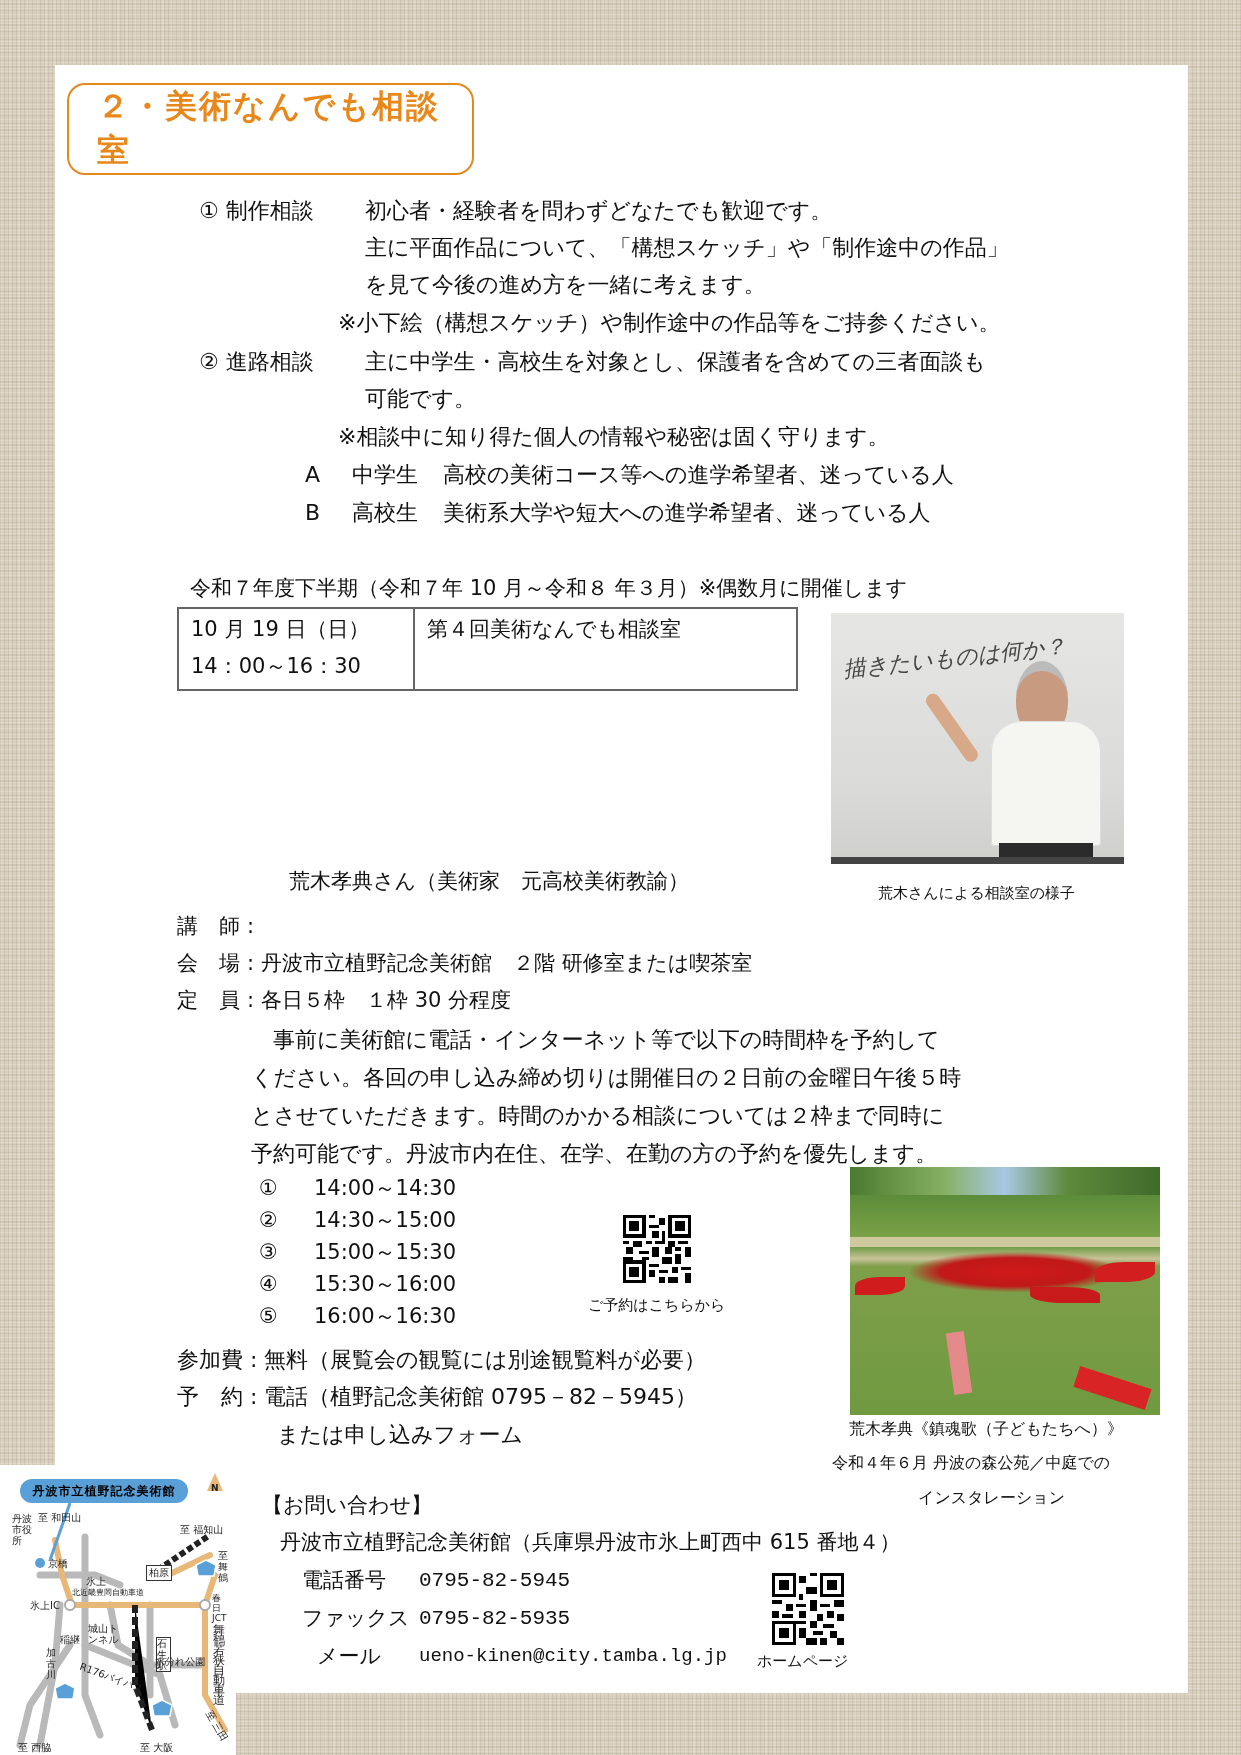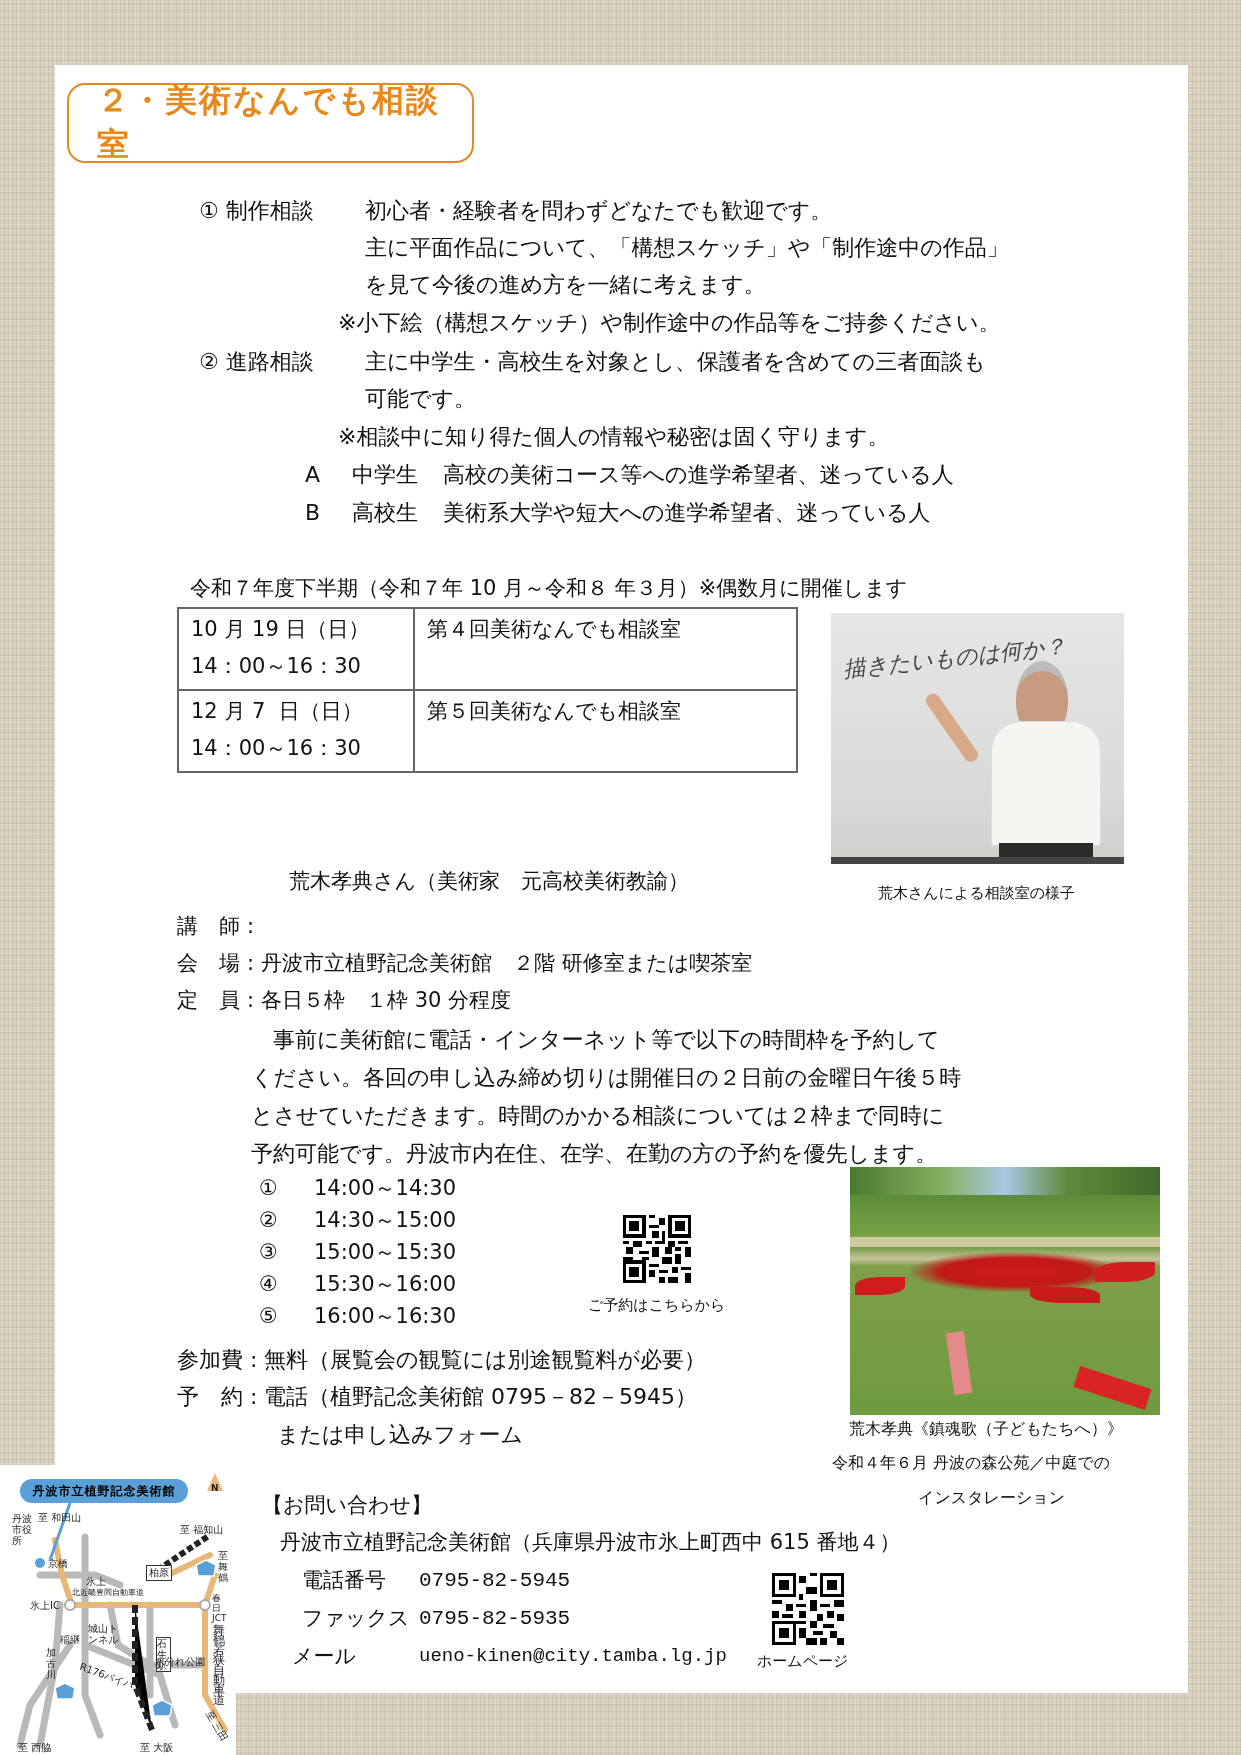--- a/index.html
+++ b/index.html
@@ -13,21 +13,21 @@
       repeating-linear-gradient(90deg, rgba(120,105,80,0.14) 0 1px, transparent 1px 4px),
       repeating-linear-gradient(0deg, rgba(120,105,80,0.10) 0 2px, transparent 2px 7px),
       repeating-linear-gradient(90deg, rgba(255,255,255,0.15) 0 2px, transparent 2px 9px);
   }
   .page {
     position: absolute; left: 55px; top: 65px; width: 1133px; height: 1628px;
     background: #ffffff;
   }
   .abs { position: absolute; }
   .title-box {
-    position: absolute; left: 67px; top: 83px; width: 407px; height: 80px;
+    position: absolute; left: 67px; top: 83px; width: 407px; height: 92px;
     border: 2px solid #e38a1e; border-radius: 18px; box-sizing: border-box;
     display: flex; align-items: center; padding-left: 28px;
   }
   .title-box span { color: #e8871a; font-size: 32px; letter-spacing: 2px; font-weight: bold; }
   .t22 { font-size: 22px; line-height: 37px; white-space: nowrap; }
   .t21 { font-size: 21px; line-height: 37px; white-space: nowrap; }
   .t15 { font-size: 15px; white-space: nowrap; }
   table.sched {
     position: absolute; left: 177px; top: 607px; width: 621px;
     border-collapse: collapse; font-size: 21px;
@@ -86,29 +86,20 @@
 
 <table class="sched">
   <tbody>
       <tr style="height:74px;padding-left:10px;">
     <td class="c1">
       <div>10 月 19 日（日）</div>
       <div>14：00～16：30</div>
     </td>
     <td>
           <div>第４回美術なんでも相談室</div>
-        </td>
-  </tr>
-  <tr style="height:74px;">
-    <td class="c1">
-      <div style="white-space:pre;">12 月 7  日（日）</div>
-      <div>14：00～16：30</div>
-    </td>
-    <td>
-          <div>第５回美術なんでも相談室</div>
         </td>
   </tr>
 </tbody>
   </table>
 
 <div class="photo1">
   <div class="abs" style="left:12px; top:30px; font-family:'DejaVu Serif',serif; font-size:22px; color:#444; transform:rotate(-6deg); font-style:italic;">描きたいものは何か？</div>
 
   <div class="abs" style="left:185px; top:48px; width:52px; height:66px; background:#c89a80; border-radius:50% 50% 45% 45%; border-top:10px solid #bbb;"></div>
   <div class="abs" style="left:160px; top:108px; width:110px; height:125px; background:#f5f5f2; border-radius:30px 30px 4px 4px; box-shadow: inset 0 0 0 1px #ddd;"></div>
@@ -182,21 +173,21 @@
 <div class="abs t15" style="left:849px; top:1419px; font-size:16px;">荒木孝典《鎮魂歌（子どもたちへ）》</div>
 <div class="abs t15" style="left:832px; top:1453px; font-size:16px;">令和４年６月 丹波の森公苑／中庭での</div>
 <div class="abs t15" style="left:918px; top:1488px; font-size:16px;">インスタレーション</div>
 
 <div class="abs t21" style="left:262px; top:1487px;">【お問い合わせ】</div>
 <div class="abs t21" style="left:280px; top:1524px;">丹波市立植野記念美術館（兵庫県丹波市氷上町西中 615 番地４）</div>
 <div class="abs t21" style="left:302px; top:1562px;">電話番号</div>
 <div class="abs t21" style="left:419px; top:1562px; font-family:'Liberation Mono',monospace;">0795-82-5945</div>
 <div class="abs t21" style="left:302px; top:1600px;">ファックス</div>
 <div class="abs t21" style="left:419px; top:1600px; font-family:'Liberation Mono',monospace;">0795-82-5935</div>
-<div class="abs t21" style="left:292px; top:1638px;text-align:center;">メール</div>
+<div class="abs t21" style="left:317px; top:1638px;text-align:center;">メール</div>
 <div class="abs t21" style="left:419px; top:1638px; font-family:'Liberation Mono',monospace; font-size:19px;">ueno-kinen@city.tamba.lg.jp</div>
 
 <div class="qr" style="left:772px; top:1573px; width:72px; height:72px;">
   <svg width="72" height="72" viewBox="0 0 21 21" shape-rendering="crispEdges">
     <rect x="0" y="0" width="7" height="7" fill="#000"></rect>
       <rect x="1" y="1" width="5" height="5" fill="#fff"></rect>
       <rect x="2" y="2" width="3" height="3" fill="#000"></rect>
     <rect x="14" y="0" width="7" height="7" fill="#000"></rect>
       <rect x="15" y="1" width="5" height="5" fill="#fff"></rect>
       <rect x="16" y="2" width="3" height="3" fill="#000"></rect>

